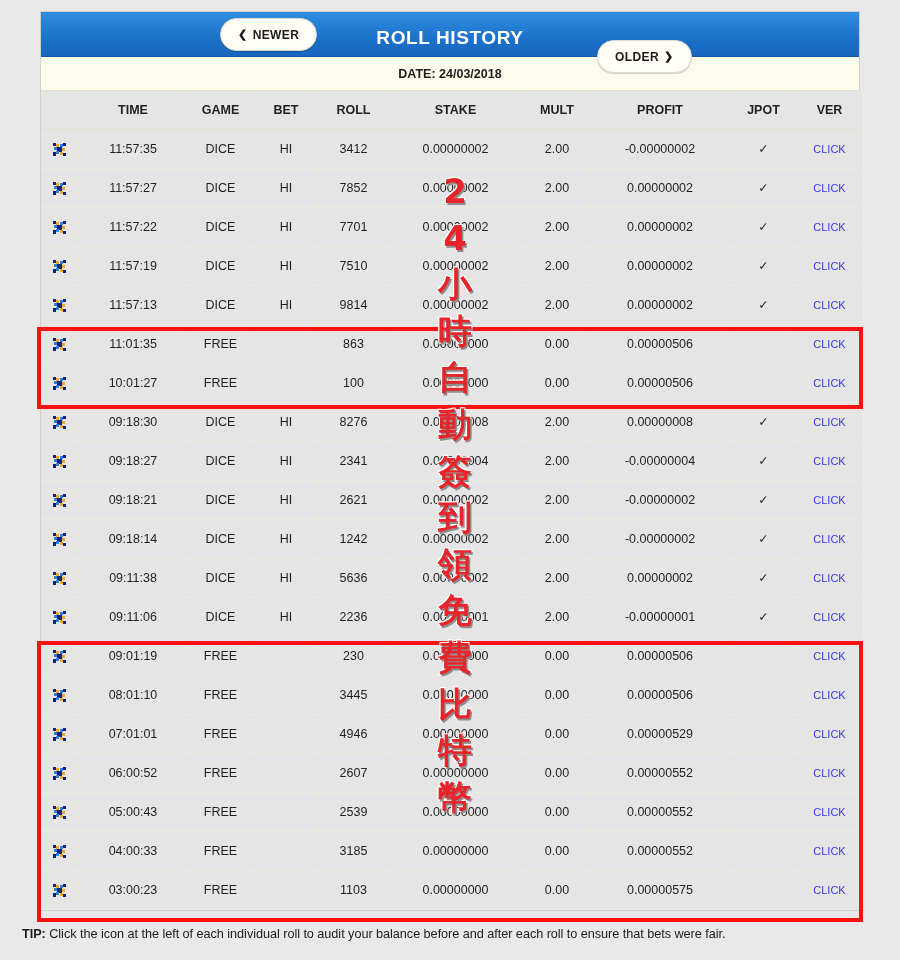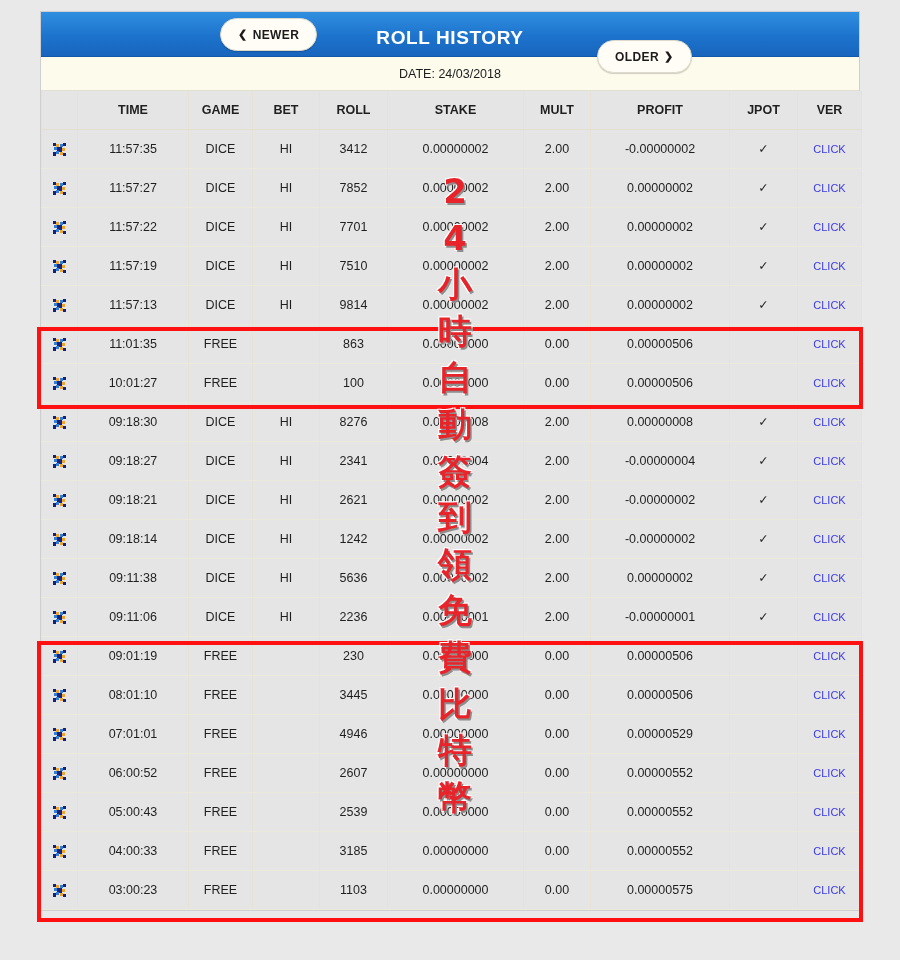--- a/index.html
+++ b/index.html
@@ -61,21 +61,21 @@
   .chev { font-size: 11px; }
   .navbtn.newer .chev { margin-right: 5px; }
   .navbtn.older .chev { margin-left: 5px; }
 
   
   .date-strip {
     height: 34px;
     line-height: 34px;
     text-align: center;
     font-size: 12.5px;
-    font-weight: normal;
+    font-weight: bold;
     color: #1d1d1d;
     background: #fdfbec;
     border-bottom: 1px solid #e3e0d2;
   }
 
   
   table.roll {
     width: 100%;
     border-collapse: collapse;
     background: #e5e5e5;
@@ -730,14 +730,17 @@
       <span>簽</span>
       <span>到</span>
       <span>領</span>
       <span>免</span>
       <span>費</span>
       <span>比</span>
       <span>特</span>
       <span>幣</span>
     </div>
 
+  <div class="tip">
+    <b>TIP:</b><span> Click the icon at the left of each individual roll to audit your balance before and after each roll to ensure that bets were fair.</span>
+  </div>
 
 </div>
 
 </body></html>

